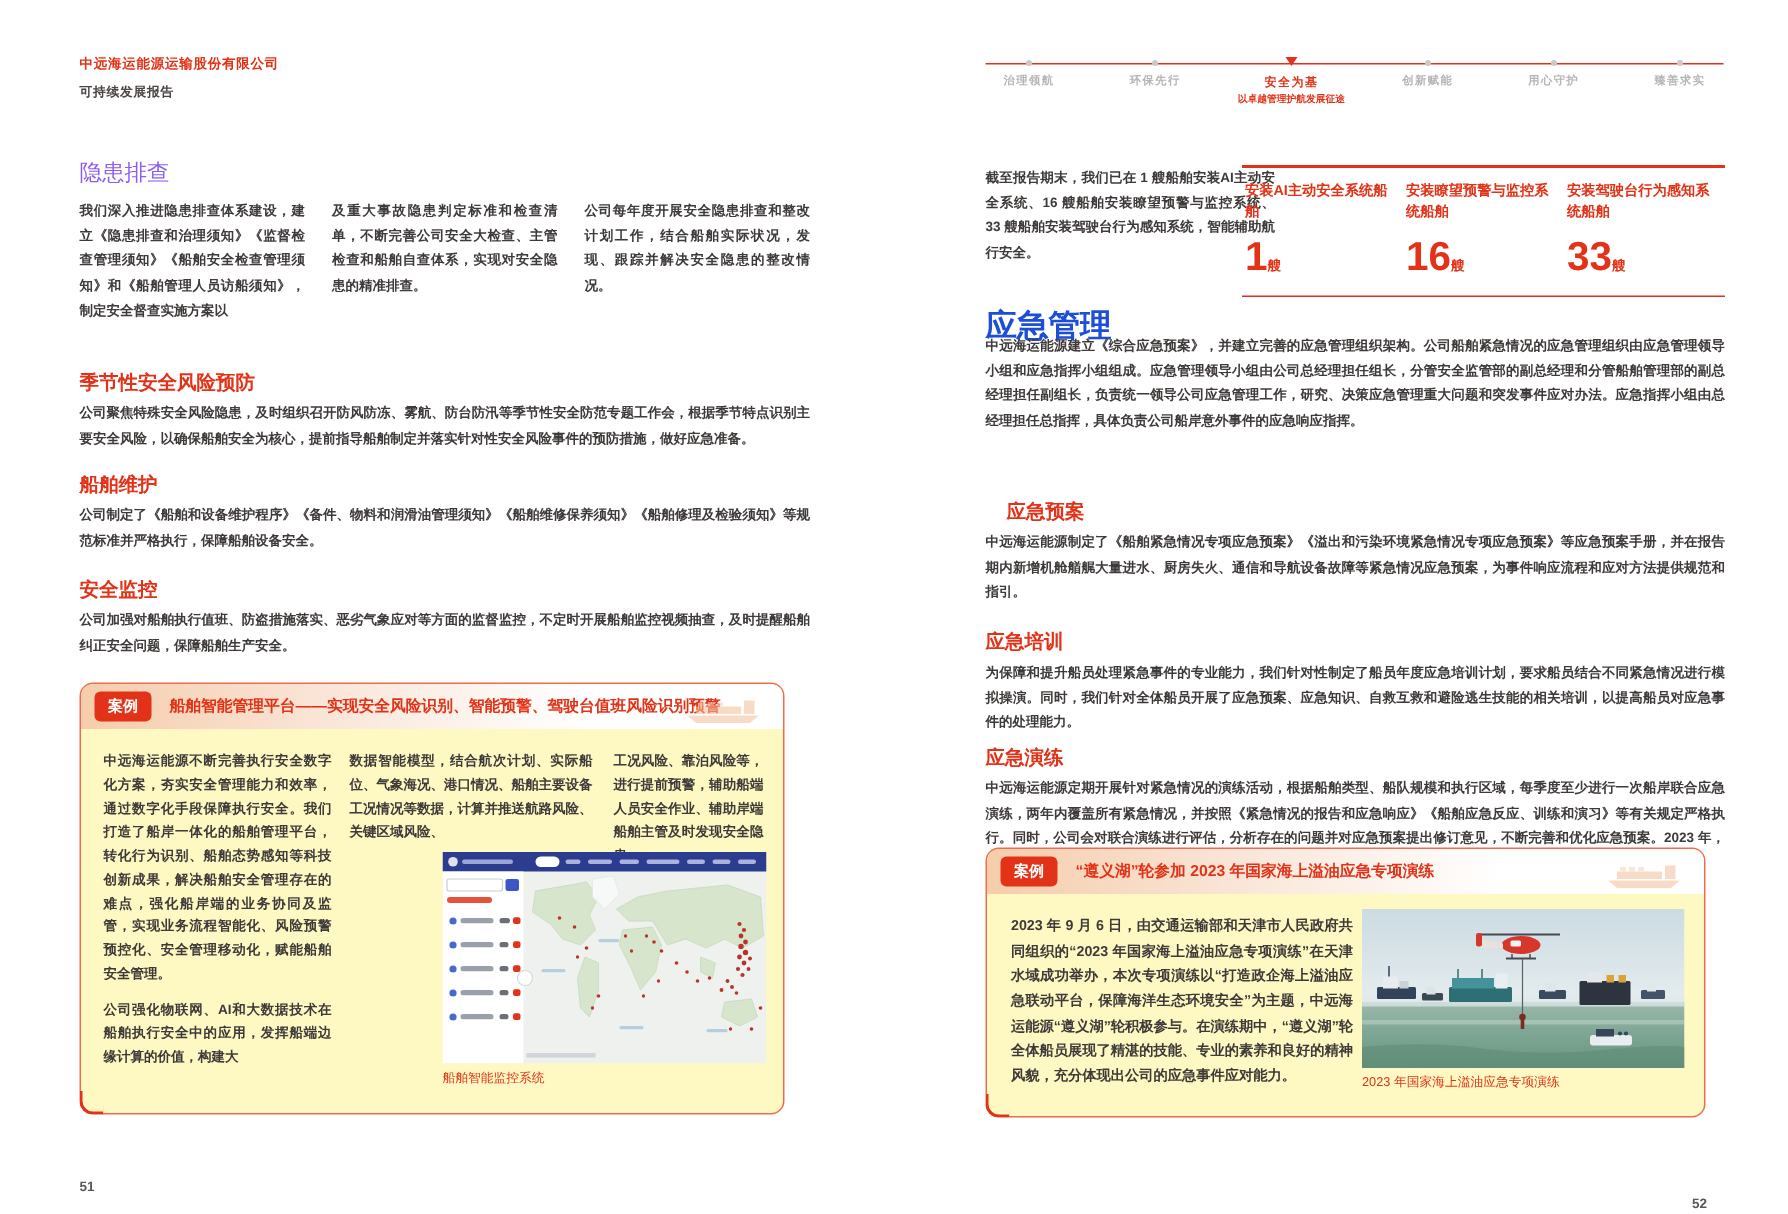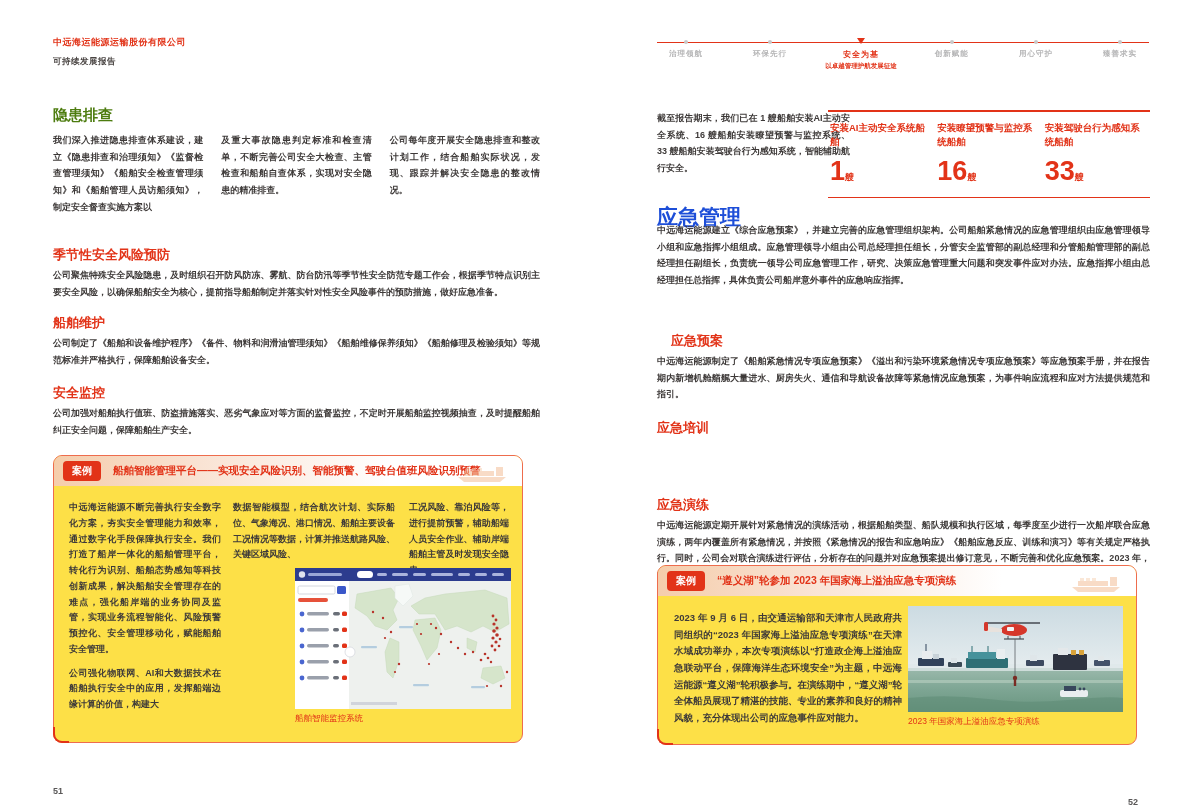--- a/index.html
+++ b/index.html
@@ -6,21 +6,21 @@
   html,body { background:#ffffff; }
   body { font-family:"Liberation Sans","DejaVu Sans",sans-serif; color:#3e3a39; }
   #canvas { position:relative; width:1192px; height:809px; background:#ffffff; overflow:hidden; }
 
   .abs { position:absolute; }
 
   
   .company { font-size:9px; font-weight:bold; color:#e23318; letter-spacing:0.5px; }
   .report  { font-size:8.5px; font-weight:bold; color:#4a4543; letter-spacing:0.5px; margin-top:7px; }
 
-  .h-red  { font-size:15px; font-weight:bold; color:#4d7c0f; }
+  .h-red  { font-size:15px; font-weight:normal; color:#8b5cf6; }
   .h-big  { font-size:21px; font-weight:bold; color:#1d4ed8; }
   .h-sub  { font-size:13px; font-weight:bold; color:#e23318; }
 
   .body-txt { font-size:9px; line-height:1.85; text-align:justify; color:#3e3a39; font-weight:bold; }
   .cols3 { display:flex; gap:18px; }
   .cols3 > div { flex:1; }
 
   .pagenum { font-size:9px; color:#595757; font-weight:bold; }
 
   
@@ -36,21 +36,21 @@
   .nav-sub { display:block; margin-top:2px; font-size:6.5px; color:#e23318; font-weight:bold; white-space:nowrap; }
 
   
   .stats { display:grid; grid-template-columns:1fr 1fr 1fr; border-top:2px solid #e23318; border-bottom:1px solid #e23318; height:88px; }
   .stat { padding:9px 4px 0 2px; }
   .stat-label { font-size:9.5px; font-weight:bold; color:#e23318; line-height:1.5; }
   .stat-value { margin-top:8px; font-size:27px; font-weight:bold; color:#e23318; line-height:1; }
   .stat-unit { font-size:9px; font-weight:bold; }
 
   
-  .case { border:1px solid #ee6c4d; border-radius:9px; background:#fde047; overflow:visible; }
+  .case { border:1px solid #ee6c4d; border-radius:9px; background:#fef9c3; overflow:visible; }
   .case-corner { position:absolute; left:-1px; bottom:-1px; width:16px; height:16px;
                  border-left:2.5px solid #e23318; border-bottom:2.5px solid #e23318; border-bottom-left-radius:9px; }
   .case-head { position:relative; height:30px; border-radius:8px 8px 0 0; overflow:hidden;
                background:linear-gradient(90deg,#f5cdab 0%,#f9e2d2 30%,#ffffff 72%);
                display:flex; align-items:center; }
   .case-badge { margin-left:9px; background:#e23318; color:#ffffff; font-size:10px; font-weight:bold;
                 padding:3px 9px; border-radius:4px; flex:0 0 auto; }
   .case-title { margin-left:12px; font-size:10.5px; font-weight:bold; color:#e23318; white-space:nowrap; }
   .case-ship { position:absolute; right:14px; top:3px; opacity:0.55; }
 
@@ -265,20 +265,21 @@
     </div>
   </div>
 
   <div class="abs h-big" style="left:657px; top:203px;">应急管理</div>
   <div class="abs body-txt" style="left:657px; top:222px; width:493px;">中远海运能源建立《综合应急预案》，并建立完善的应急管理组织架构。公司船舶紧急情况的应急管理组织由应急管理领导小组和应急指挥小组组成。应急管理领导小组由公司总经理担任组长，分管安全监管部的副总经理和分管船舶管理部的副总经理担任副组长，负责统一领导公司应急管理工作，研究、决策应急管理重大问题和突发事件应对办法。应急指挥小组由总经理担任总指挥，具体负责公司船岸意外事件的应急响应指挥。</div>
 
   <div class="abs h-sub" style="left:657px; top:332px;margin-left:14px;">应急预案</div>
   <div class="abs body-txt" style="left:657px; top:353px; width:493px;">中远海运能源制定了《船舶紧急情况专项应急预案》《溢出和污染环境紧急情况专项应急预案》等应急预案手册，并在报告期内新增机舱艏艉大量进水、厨房失火、通信和导航设备故障等紧急情况应急预案，为事件响应流程和应对方法提供规范和指引。</div>
 
   <div class="abs h-sub" style="left:657px; top:419px;">应急培训</div>
+  <div class="abs body-txt" style="left:657px; top:440px; width:493px;">为保障和提升船员处理紧急事件的专业能力，我们针对性制定了船员年度应急培训计划，要求船员结合不同紧急情况进行模拟操演。同时，我们针对全体船员开展了应急预案、应急知识、自救互救和避险逃生技能的相关培训，以提高船员对应急事件的处理能力。</div>
 
   <div class="abs h-sub" style="left:657px; top:496px;">应急演练</div>
   <div class="abs body-txt" style="left:657px; top:517px; width:493px;">中远海运能源定期开展针对紧急情况的演练活动，根据船舶类型、船队规模和执行区域，每季度至少进行一次船岸联合应急演练，两年内覆盖所有紧急情况，并按照《紧急情况的报告和应急响应》《船舶应急反应、训练和演习》等有关规定严格执行。同时，公司会对联合演练进行评估，分析存在的问题并对应急预案提出修订意见，不断完善和优化应急预案。2023 年，中远海运能源共开展和参与 12 次应急演练。</div>
 
   <div class="abs case" style="left:657px; top:565px; width:480px; height:180px;">
     <div class="case-corner"></div>
     <div class="case-head">
       <span class="case-badge">案例</span>
       <span class="case-title">“遵义湖”轮参加 2023 年国家海上溢油应急专项演练</span>
       <svg class="case-ship" width="52" height="24" viewBox="0 0 52 24">

